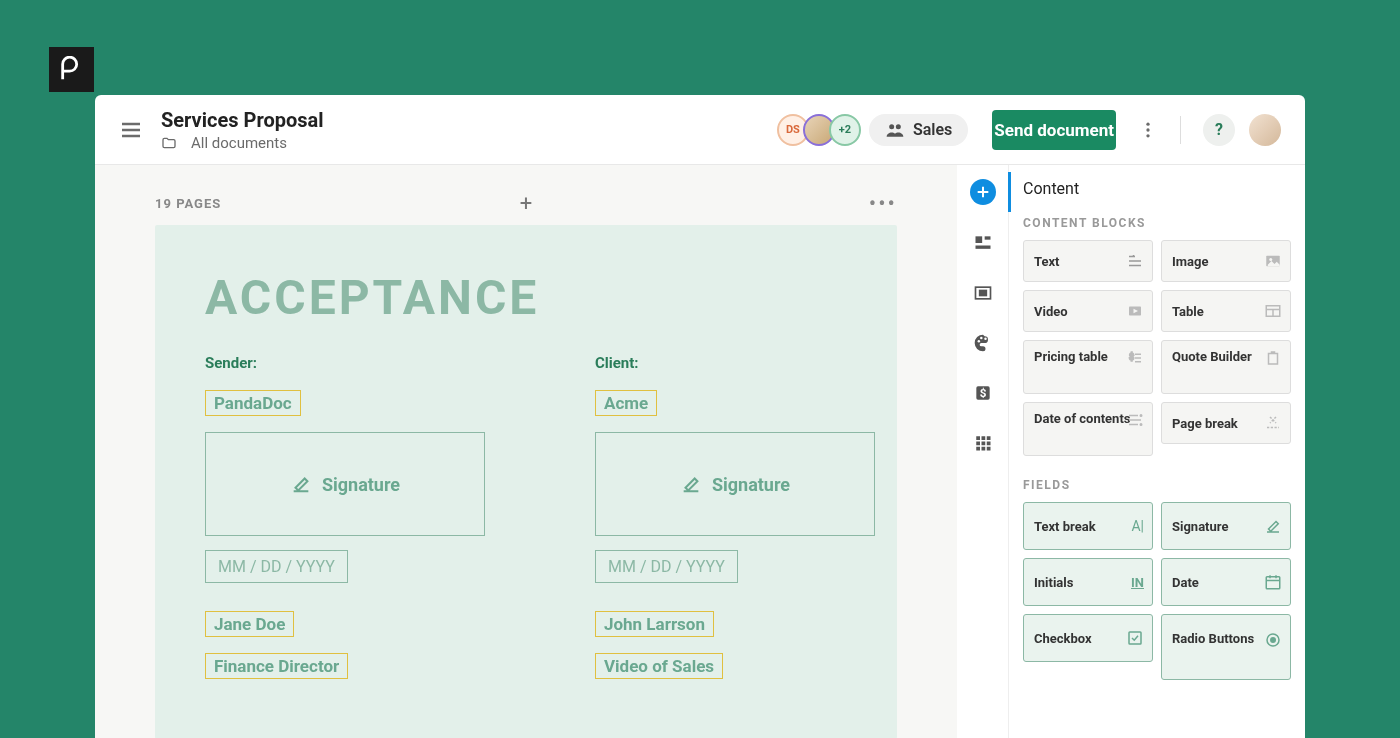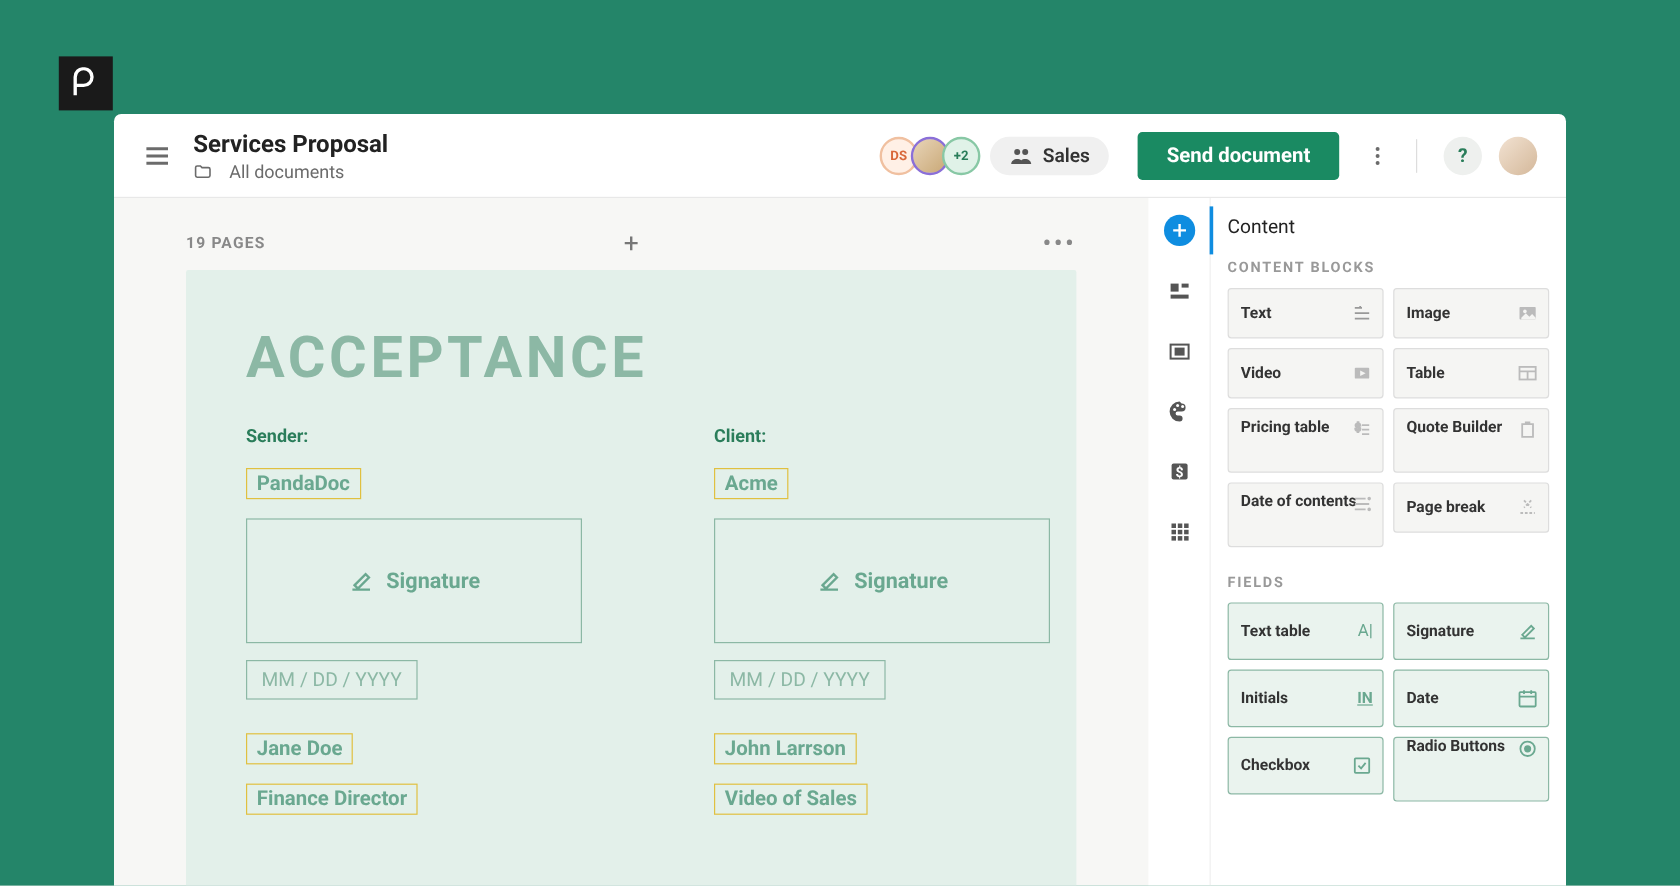--- a/index.html
+++ b/index.html
@@ -12,21 +12,21 @@
 .title-block { flex: 0 0 auto; }
 .doc-title { font-size: 20px; font-weight: 700; color: #222; }
 .crumb { display: flex; align-items: center; gap: 14px; color: #6b6b6b; font-size: 15px; margin-top: 2px; }
 .spacer { flex: 1; }
 .avatars { display: flex; align-items: center; margin-right: 8px; }
 .av { width: 32px; height: 32px; border-radius: 50%; margin-left: -6px; border: 2px solid #fff; display: flex; align-items: center; justify-content: center; font-size: 11px; font-weight: 700; }
 .av1 { background: #fff0e6; color: #d9683b; border: 2px solid #f0c0a0; }
 .av2 { background: linear-gradient(135deg,#e8d4b8,#c9a876); border: 2px solid #8a6fd8; }
 .av3 { background: #e0f2e8; color: #2a7d5a; border: 2px solid #88c8a5; }
 .manage-btn { display: flex; align-items: center; gap: 8px; background: #f0f0f0; border: none; border-radius: 20px; padding: 6px 16px; font-size: 16px; font-weight: 600; color: #333; cursor: pointer; margin-right: 24px; }
-.send-btn { background: #1a8a62; color: #fff; border: none; border-radius: 4px; padding: 10px 24px; font-size: 17px; font-weight: 700; cursor: pointer; }
+.send-btn { background: #1a8a62; color: #fff; border: none; border-radius: 4px; padding: 10px 2px; font-size: 17px; font-weight: 700; cursor: pointer; }
 .hdr-icon { margin-left: 22px; color: #6b6b6b; cursor: pointer; }
 .divider-v { width: 1px; height: 28px; background: #ddd; margin-left: 22px; }
 .help-icon { width: 32px; height: 32px; border-radius: 50%; background: #eef0ee; display: flex; align-items: center; justify-content: center; color: #2a7d5a; font-weight: 700; margin-left: 22px; cursor: pointer; }
 .user-av { width: 32px; height: 32px; border-radius: 50%; background: linear-gradient(135deg,#f2e2d2,#d4b89a); margin-left: 14px; }
 .body-area { flex: 1; display: flex; background: #f7f7f5; overflow: hidden; }
 .canvas { flex: 1; padding: 16px 60px 0; overflow: hidden; }
 .canvas-bar { display: flex; align-items: center; height: 44px; }
 .page-count { color: #888; font-size: 13px; font-weight: 700; letter-spacing: 1px; }
 .add-page { position: absolute; left: 50%; transform: translateX(-50%); color: #777; font-size: 22px; cursor: pointer; }
 .canvas-bar { position: relative; }
@@ -45,21 +45,21 @@
 .rail-indicator { position: absolute; right: -15px; width: 3px; height: 40px; background: #0f8de0; top: -7px; }
 .panel { width: 296px; background: #fff; padding: 14px 14px 0; overflow-y: auto; }
 .panel-title { font-weight: 400; font-size: 16px; margin-bottom: 18px; color: #222; }
 .section-label { color: #999; font-size: 12px; font-weight: 700; letter-spacing: 1.5px; margin-bottom: 10px; }
 .block-grid { display: grid; grid-template-columns: 1fr 1fr; gap: 8px; margin-bottom: 22px; }
 .block { background: #f5f5f3; border: 1px solid #ddd; border-radius: 3px; height: 42px; display: flex; align-items: center; padding: 0 10px; cursor: pointer; position: relative; font-size: 13px; font-weight: 700; color: #333; }
 .block.tall { height: 54px; align-items: flex-start; padding-top: 8px; line-height: 1.3; }
 .block-icon { position: absolute; right: 8px; color: #999; }
 .field-grid { display: grid; grid-template-columns: 1fr 1fr; gap: 8px; }
 .field { background: #eaf3ee; border: 1.5px solid #8cb8a5; border-radius: 3px; height: 48px; display: flex; align-items: center; padding: 0 10px; cursor: pointer; position: relative; font-size: 13px; font-weight: 700; color: #333; }
-.field.tall { height: 54px; align-items: flex-start; padding-top: 0; line-height: 1.3; }
+.field.tall { height: 66px; align-items: flex-start; padding-top: 16px; line-height: 1.3; }
 .field-icon { position: absolute; right: 8px; color: #6aa890; }
 svg { display: block; }
 </style>
 </head>
 <body>
 
 <div class="logo-badge">
   <svg viewBox="0 0 24 24" fill="none" stroke="#fff" stroke-width="2.4">
       <path d="M4 20 V7 a6 6 0 0 1 12 0 a6 6 0 0 1 -6 6 H4"></path>
     </svg>
@@ -279,21 +279,21 @@
             <span class="block-icon">
               <svg width="18" height="18" viewBox="0 0 24 24" fill="none" stroke="#bbb" stroke-width="2">
                 <path d="M8 4 l8 8 M16 4 l-8 8 M4 18 h16" stroke-dasharray="3 2"></path>
               </svg>
             </span>
           </div>
       </div>
       <div class="section-label">FIELDS</div>
       <div class="field-grid">
         <div class="field">
-            <span>Text table</span>
+            <span>Text break</span>
             <span class="field-icon" style="font-size:14px;font-weight:400">A|</span>
           </div>
         <div class="field">
             <span>Signature</span>
             <span class="field-icon">
               <svg width="18" height="18" viewBox="0 0 24 24" fill="none" stroke="#6aa890" stroke-width="2">
                 <path d="M4 20 h16 M6 16 L16 6 l3 3 L9 19 Z"></path>
               </svg>
             </span>
           </div>

